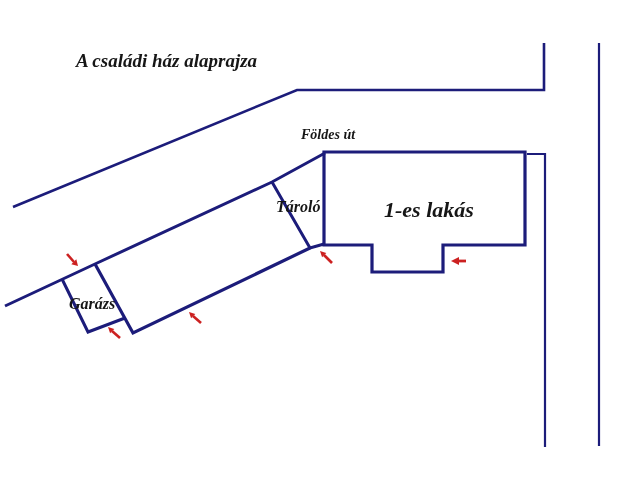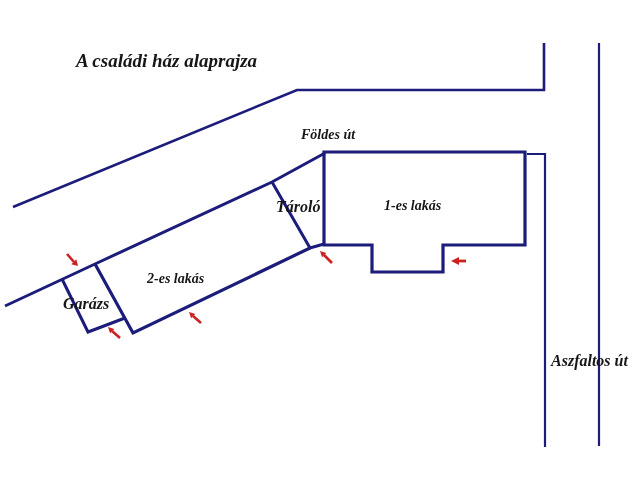--- a/index.html
+++ b/index.html
@@ -23,21 +23,21 @@
     font-style:italic;
     font-weight:bold;
     color:var(--ink);
     white-space:nowrap;
     line-height:1.1;
     margin-top:20px;
   }
   .lbl.title{font-size:19px;}
   .lbl.road{font-size:14px;text-align:right;}
   .lbl.road-right{font-size:16px;}
-  .lbl.bldg{font-size:14px;}
+  .lbl.bldg{font-size:22px;}
   .lbl.bldg-sm{font-size:16px;}
 </style>
 </head>
 <body>
 
 <div class="stage">
 
   <svg class="plan" width="640" height="480" viewBox="0 0 640 480">
 
     <polyline points="13,207 297,90 544,90 544,43" fill="none" style="stroke:var(--outline)" stroke-width="2.6"></polyline>
@@ -74,20 +74,18 @@
     </g>
     <g>
       <line x1="466" y1="261" x2="457" y2="261" style="stroke:var(--arrow)" stroke-width="2.8"></line>
       <polygon points="451,261 459,257 459,265" style="fill:var(--arrow)"></polygon>
     </g>
   </svg>
 
   <div class="lbl title" style="left:76px;top:31px;">A családi ház alaprajza</div>
 
   <div class="lbl road" style="left:301px;top:107px;">Földes út</div>
-  <div class="lbl road-right" style="left:551px;top:332px;">Aszfaltos út</div>
 
   <div class="lbl bldg" style="left:384px;top:178px;">1-es lakás</div>
-  <div class="lbl bldg" style="left:147px;top:251px;">2-es lakás</div>
   <div class="lbl bldg-sm" style="left:276px;top:178px;">Tároló</div>
-  <div class="lbl bldg-sm" style="left:63px;top:275px;">Garázs</div>
+  <div class="lbl bldg-sm" style="left:69px;top:275px;">Garázs</div>
 
 </div>
 
 </body></html>

